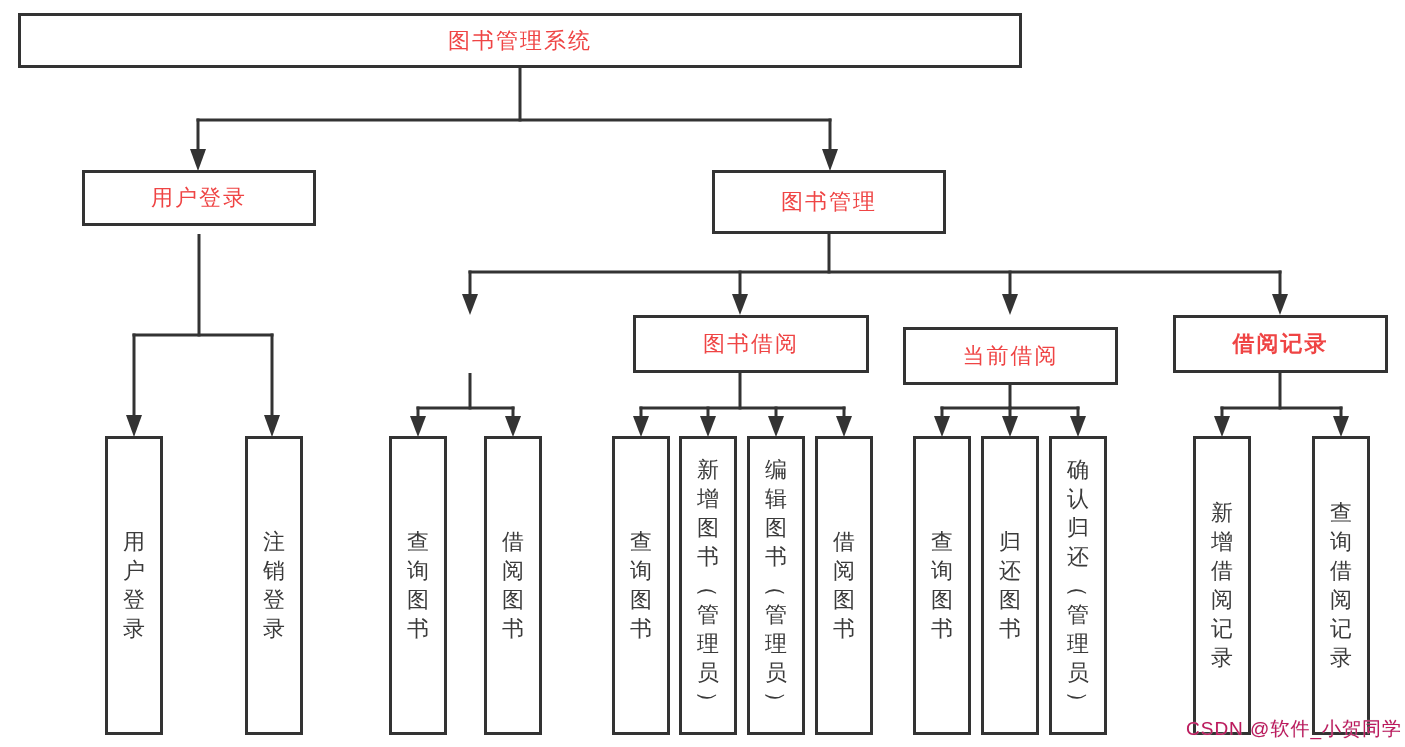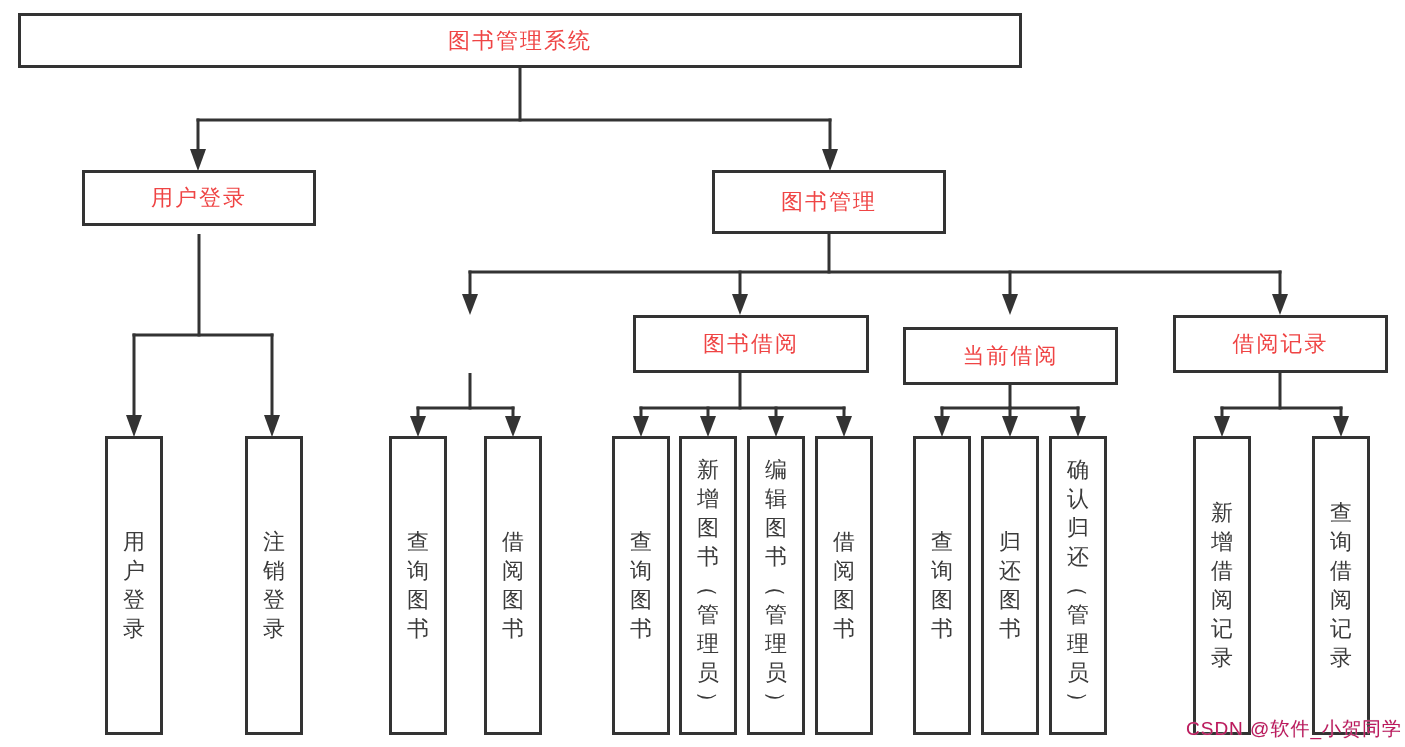--- a/index.html
+++ b/index.html
@@ -147,21 +147,21 @@
   <div class="hbox" style="left:712px; top:170px; width:234px; height:64px;">
     <span>图书管理</span>
   </div>
 
   <div class="hbox" style="left:633px; top:315px; width:236px; height:58px;">
     <span>图书借阅</span>
   </div>
   <div class="hbox" style="left:903px; top:299px; width:215px; height:58px;margin-top:28px;">
     <span>当前借阅</span>
   </div>
-  <div class="hbox" style="left:1173px; top:315px; width:215px; height:58px;">
+  <div class="hbox" style="left:1173px; top:315px; width:215px; height:58px;font-weight:bold;">
     <span>借阅记录</span>
   </div>
 
   <div class="vbox" style="left:105px;">
       <span>用</span>
       <span>户</span>
       <span>登</span>
       <span>录</span>
     </div>
   <div class="vbox" style="left:245px;">

